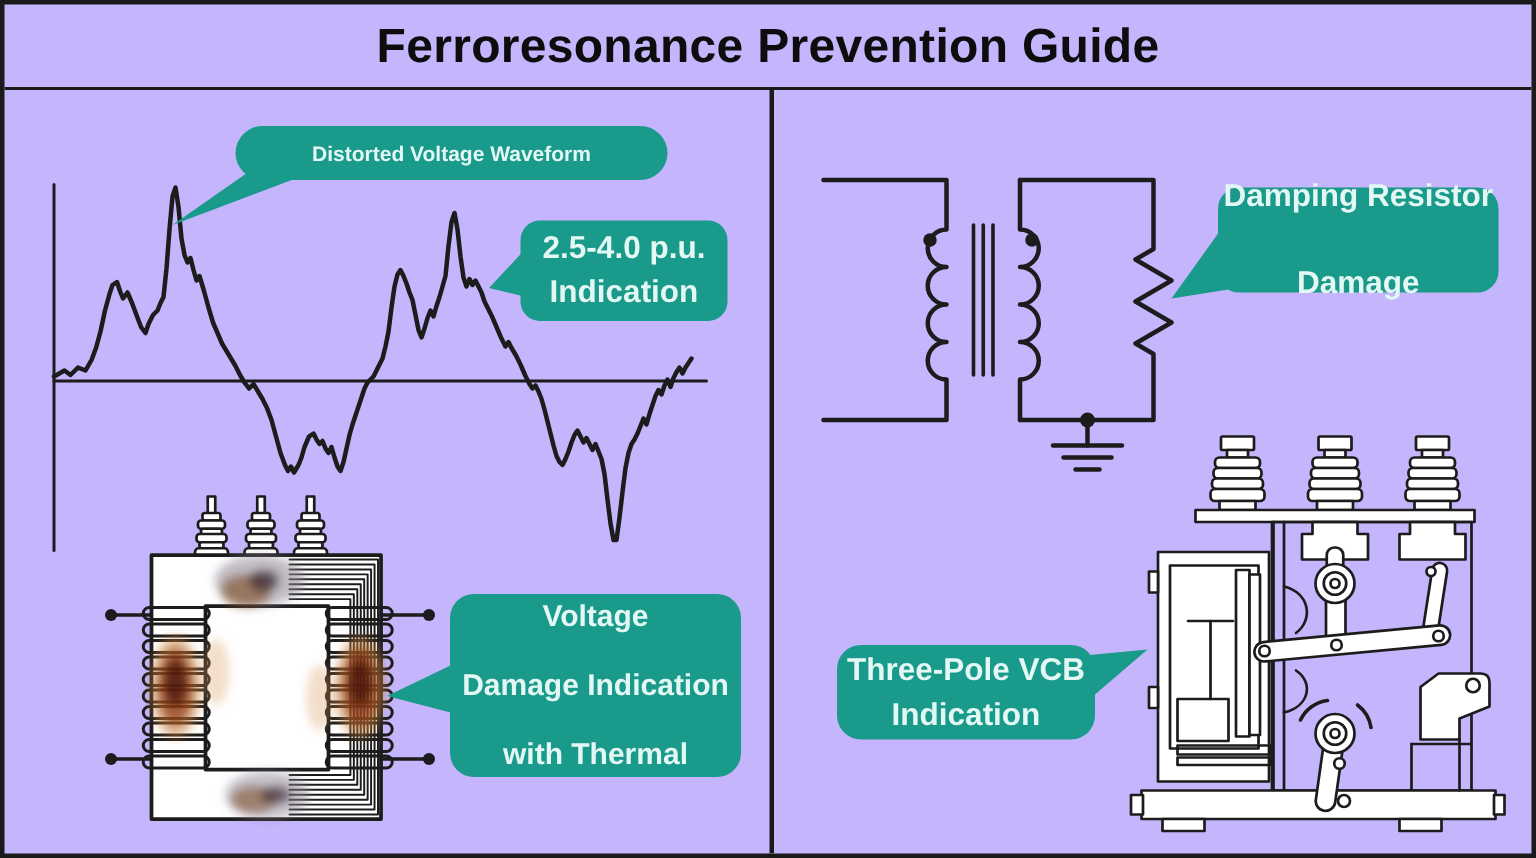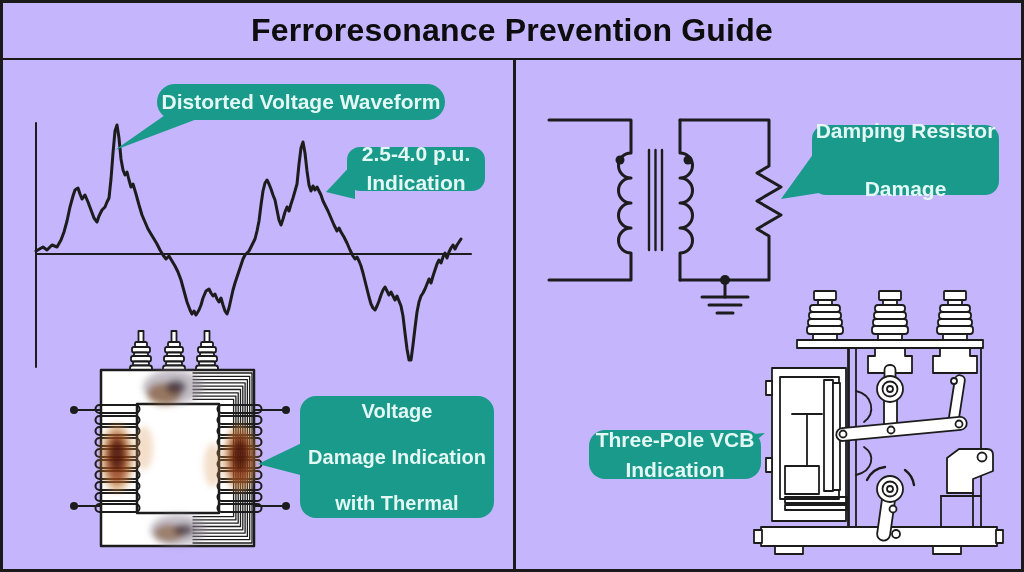--- a/index.html
+++ b/index.html
@@ -15,25 +15,25 @@
   }
   .title{font-size:32px;font-weight:bold;color:#0d0d0d;letter-spacing:.2px;}
   .vdivider{position:absolute;left:510px;top:57px;width:2.5px;height:509px;background:#1a1a1a;}
   svg.art{position:absolute;left:0;top:0;width:1018px;height:566px;}
   .callout{
     position:absolute;background:#1A9A8A;color:#E3F8F4;
     display:flex;flex-direction:column;align-items:center;justify-content:center;
     text-align:center;font-weight:600;z-index:3;
   }
   .callout .ln{display:block;}
-  #co-distorted{left:154px;top:81px;width:288px;height:36px;border-radius:18px;font-size:21px;}
-  #co-overvoltage{left:344px;top:144px;width:138px;height:44px;border-radius:13px;font-size:21px;line-height:1.38;}
+  #co-distorted{left:154px;top:81px;width:288px;height:36px;border-radius:18px;font-size:14px;}
+  #co-overvoltage{left:344px;top:144px;width:138px;height:67px;border-radius:13px;font-size:21px;line-height:1.38;}
   #co-damping{left:809px;top:122px;width:187px;height:70px;border-radius:14px;font-size:21px;line-height:1.42;gap:28px;}
   #co-transformer{left:297px;top:393px;width:194px;height:122px;border-radius:16px;font-size:20px;line-height:1.5;justify-content:space-between;}
-  #co-vcb{left:555px;top:427px;width:172px;height:49px;border-radius:16px;font-size:21px;line-height:1.42;margin-left:31px;}
+  #co-vcb{left:555px;top:427px;width:172px;height:63px;border-radius:16px;font-size:21px;line-height:1.42;}
 </style>
 </head>
 <body>
 
 <div class="page">
 
   <div class="titlebar">
     <div class="title">Ferroresonance Prevention Guide</div>
   </div>
 

